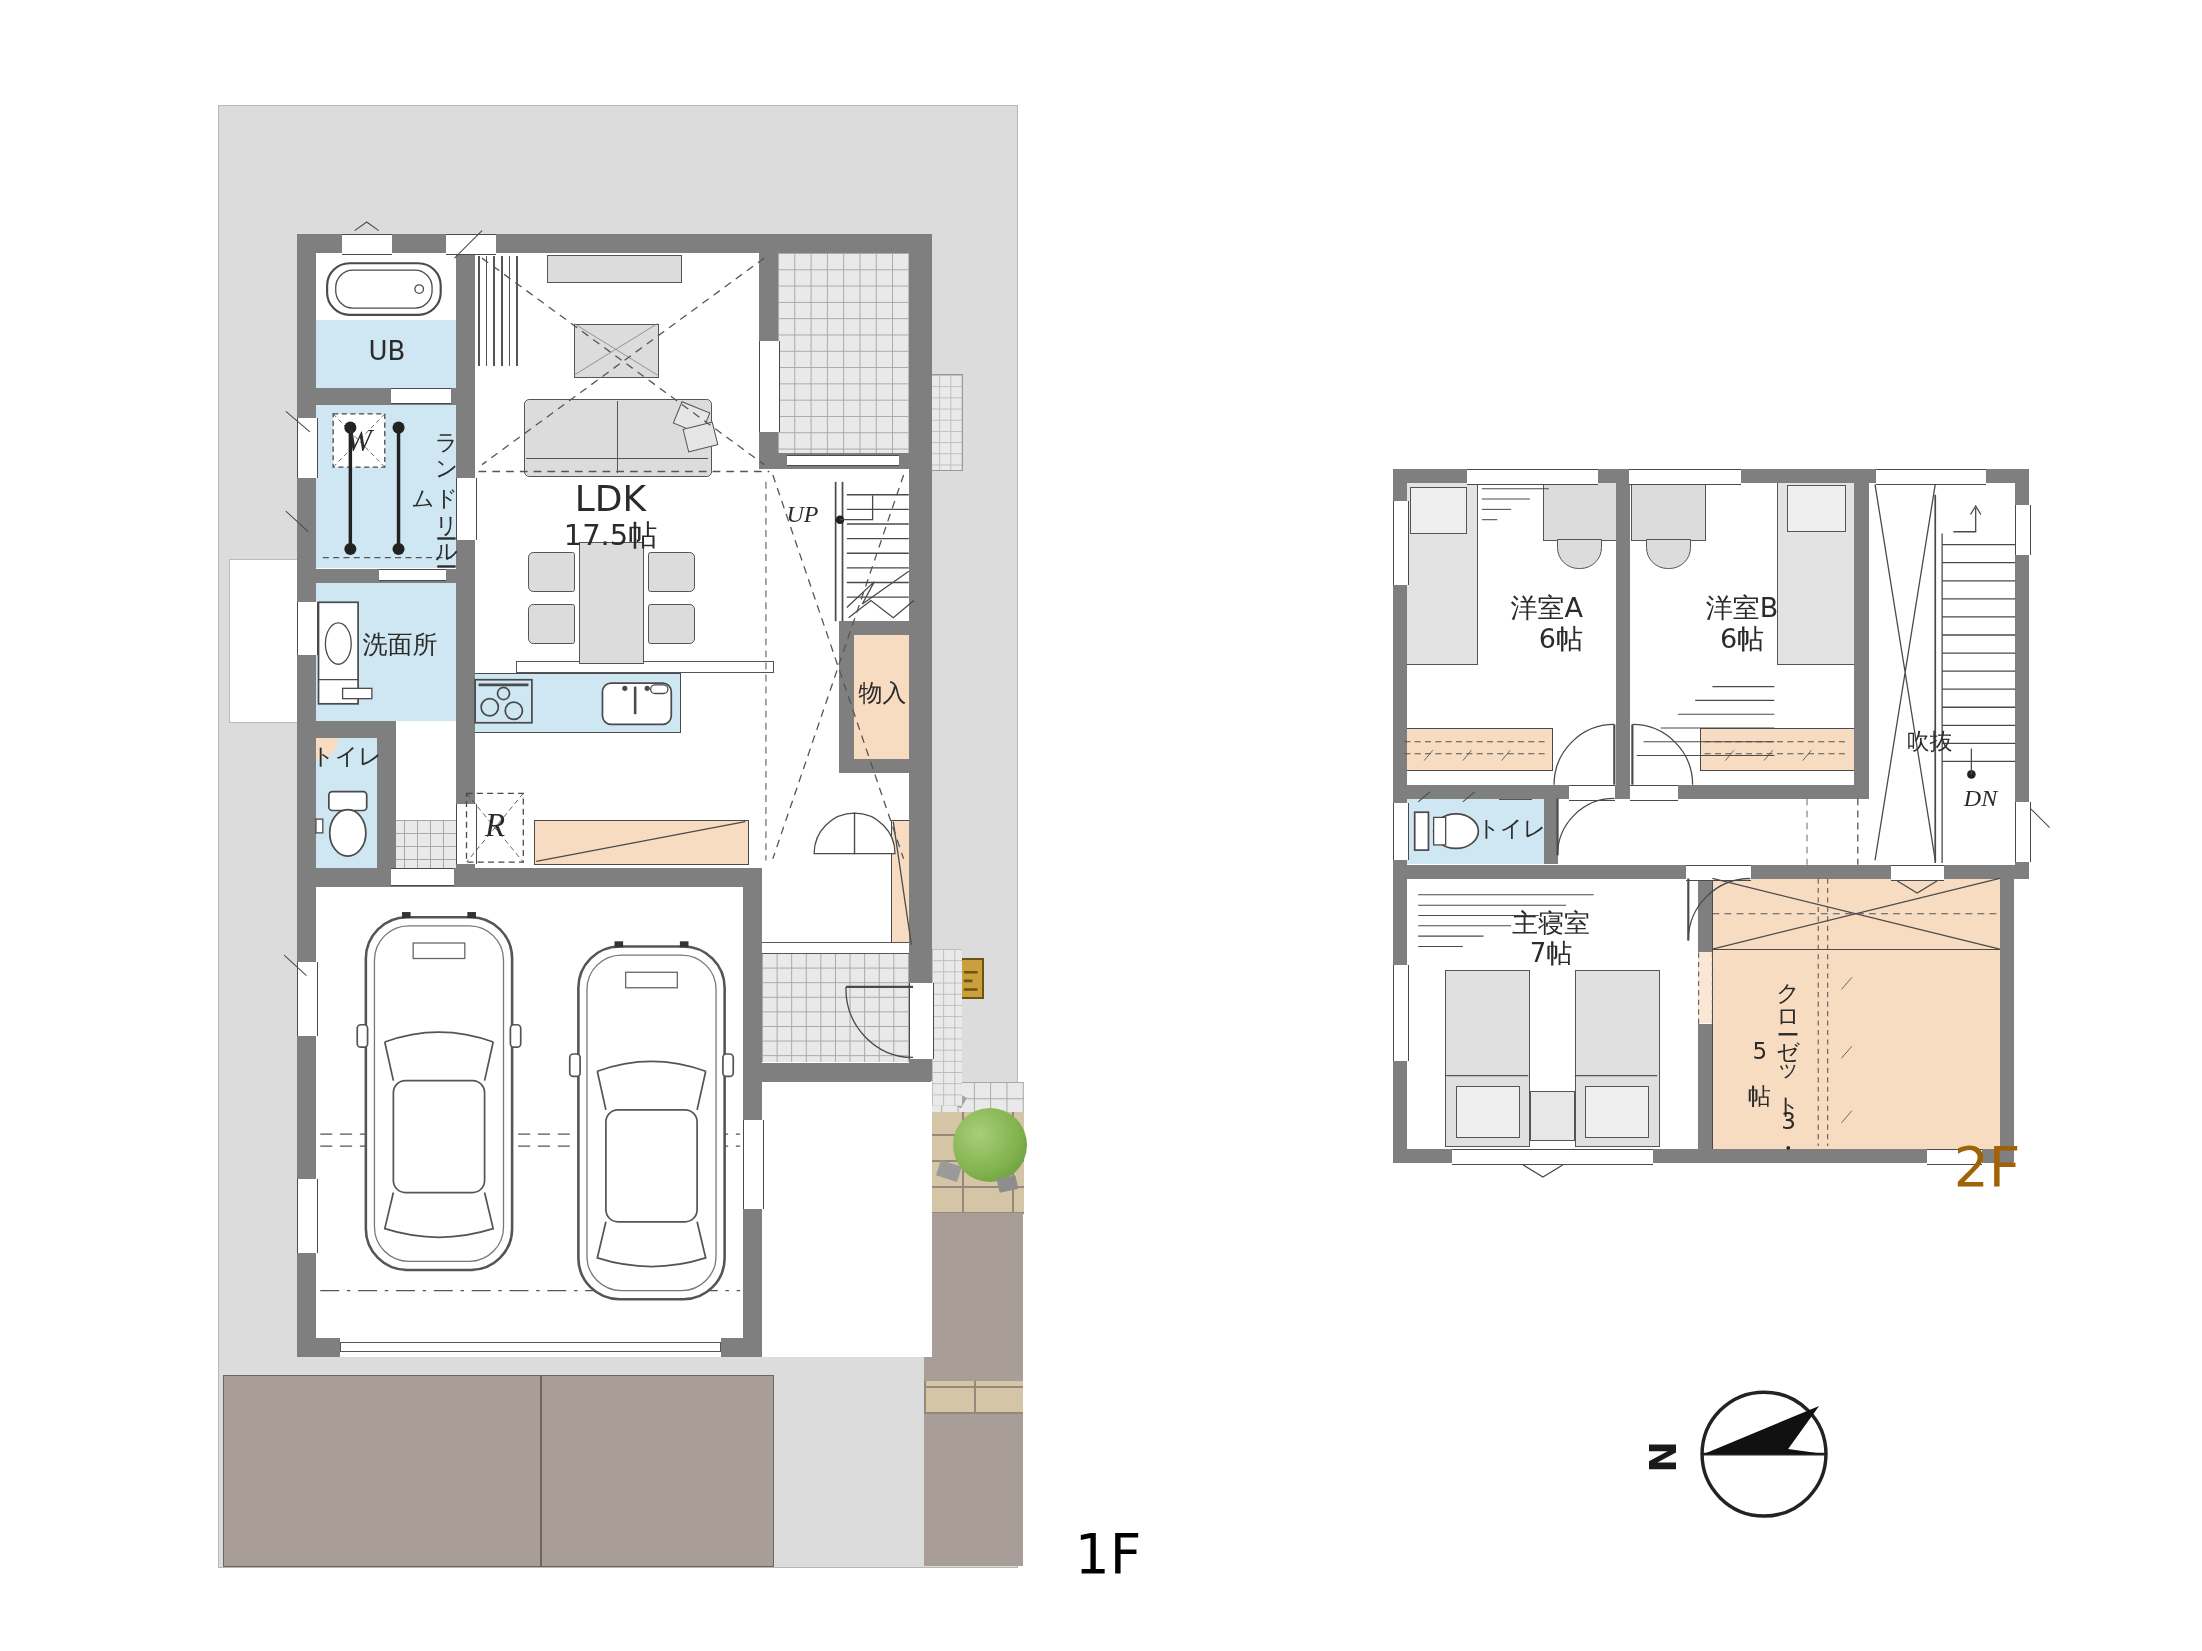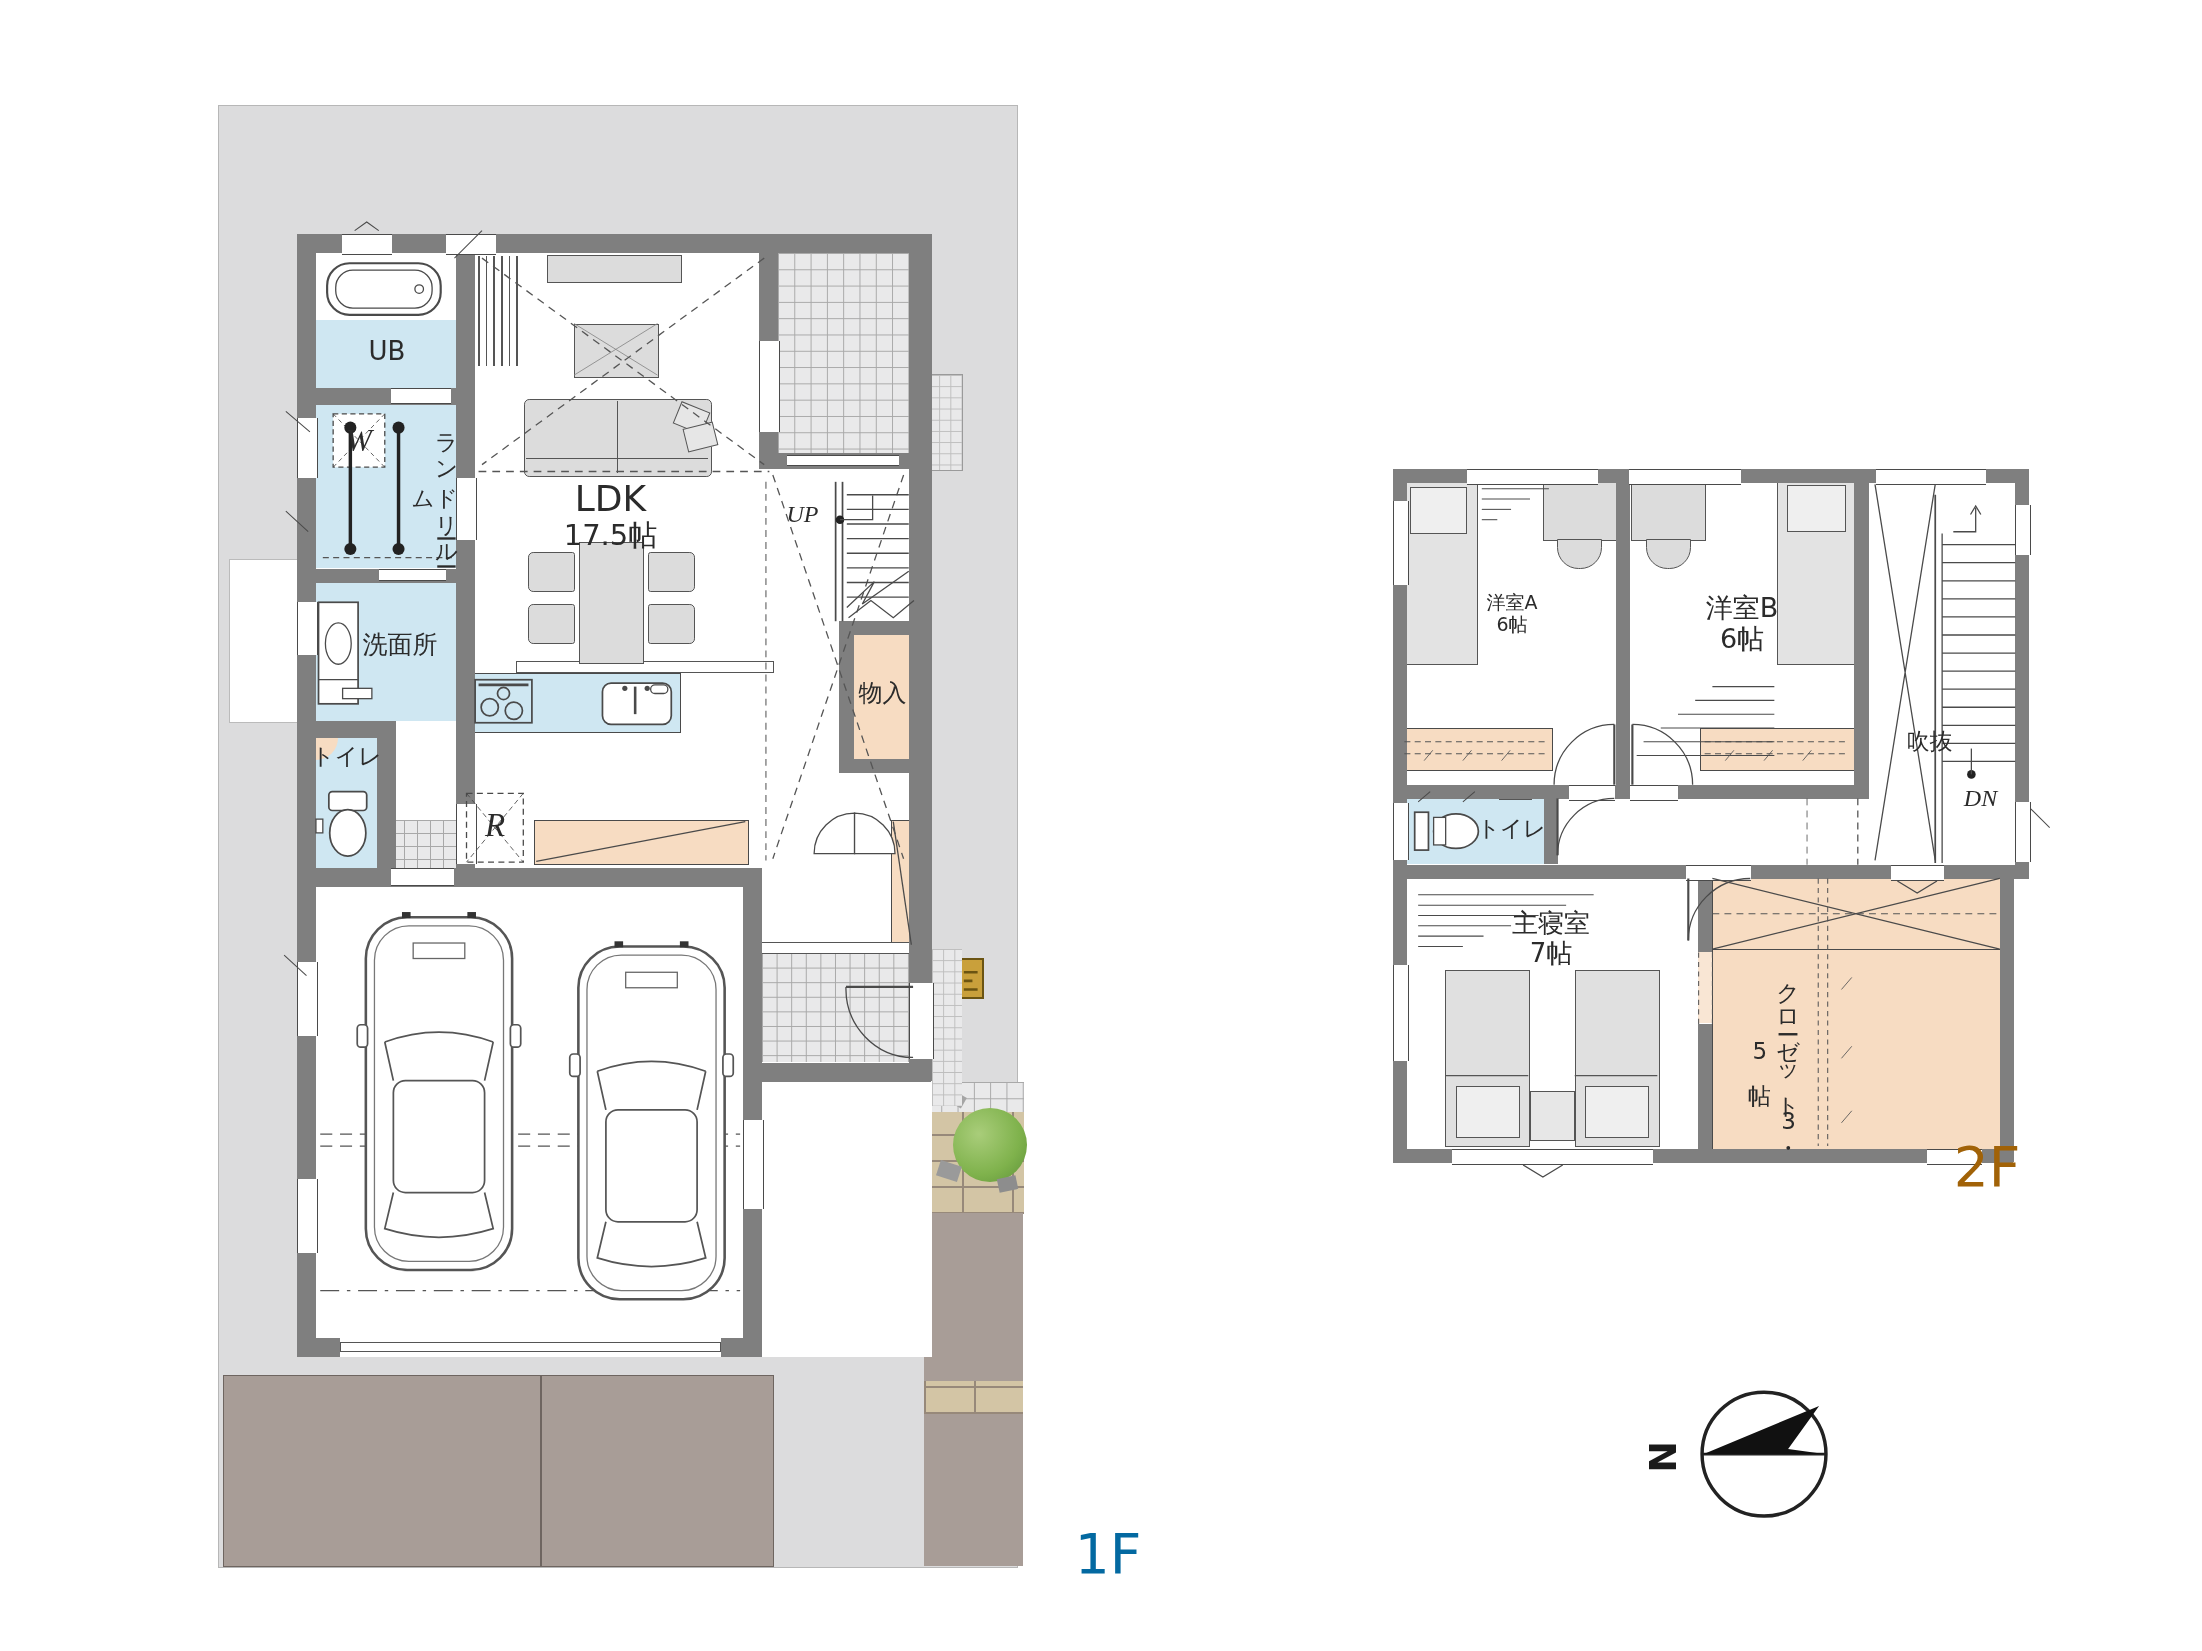--- a/index.html
+++ b/index.html
@@ -365,23 +365,23 @@
   <div class="lbl serif" style="left:340px;top:423px;width:38px;font-size:31px;">W</div>
   <div class="lbl" style="left:340px;top:631px;width:120px;font-size:25px;">洗面所</div>
   <div class="lbl" style="left:308px;top:743px;width:77px;font-size:23px;">トイレ</div>
   <div class="lbl" style="left:533px;top:478px;width:155px;font-size:36px;">
     <div>LDK</div>
     <div style="font-size:29px;">17.5帖</div>
   </div>
   <div class="lbl serif" style="left:475px;top:807px;width:40px;font-size:33px;">R</div>
   <div class="lbl serif" style="left:776px;top:501px;width:53px;font-size:24px;">UP</div>
   <div class="lbl" style="left:850px;top:680px;width:65px;font-size:24px;">物入</div>
-  <div class="lbl" style="left:1048px;top:1523px;width:120px;font-size:55px;color:#0369a1;">1F</div>
-
-  <div class="lbl" style="left:1441px;top:592px;width:142px;font-size:19px;">
+  <div class="lbl" style="left:1048px;top:1523px;width:120px;font-size:55px;color:#000000;">1F</div>
+
+  <div class="lbl" style="left:1441px;top:592px;width:142px;font-size:27px;text-align:right;">
     <div>洋室A</div>
     <div>6帖</div>
   </div>
   <div class="lbl" style="left:1671px;top:592px;width:142px;font-size:27px;">
     <div>洋室B</div>
     <div>6帖</div>
   </div>
   <div class="lbl" style="left:1869px;top:728px;width:67px;font-size:23px;margin-left:27px;">吹抜</div>
   <div class="lbl serif" style="left:1946px;top:785px;width:69px;font-size:24px;">DN</div>
   <div class="lbl" style="left:1473px;top:816px;width:77px;font-size:22.4px;">トイレ</div>

